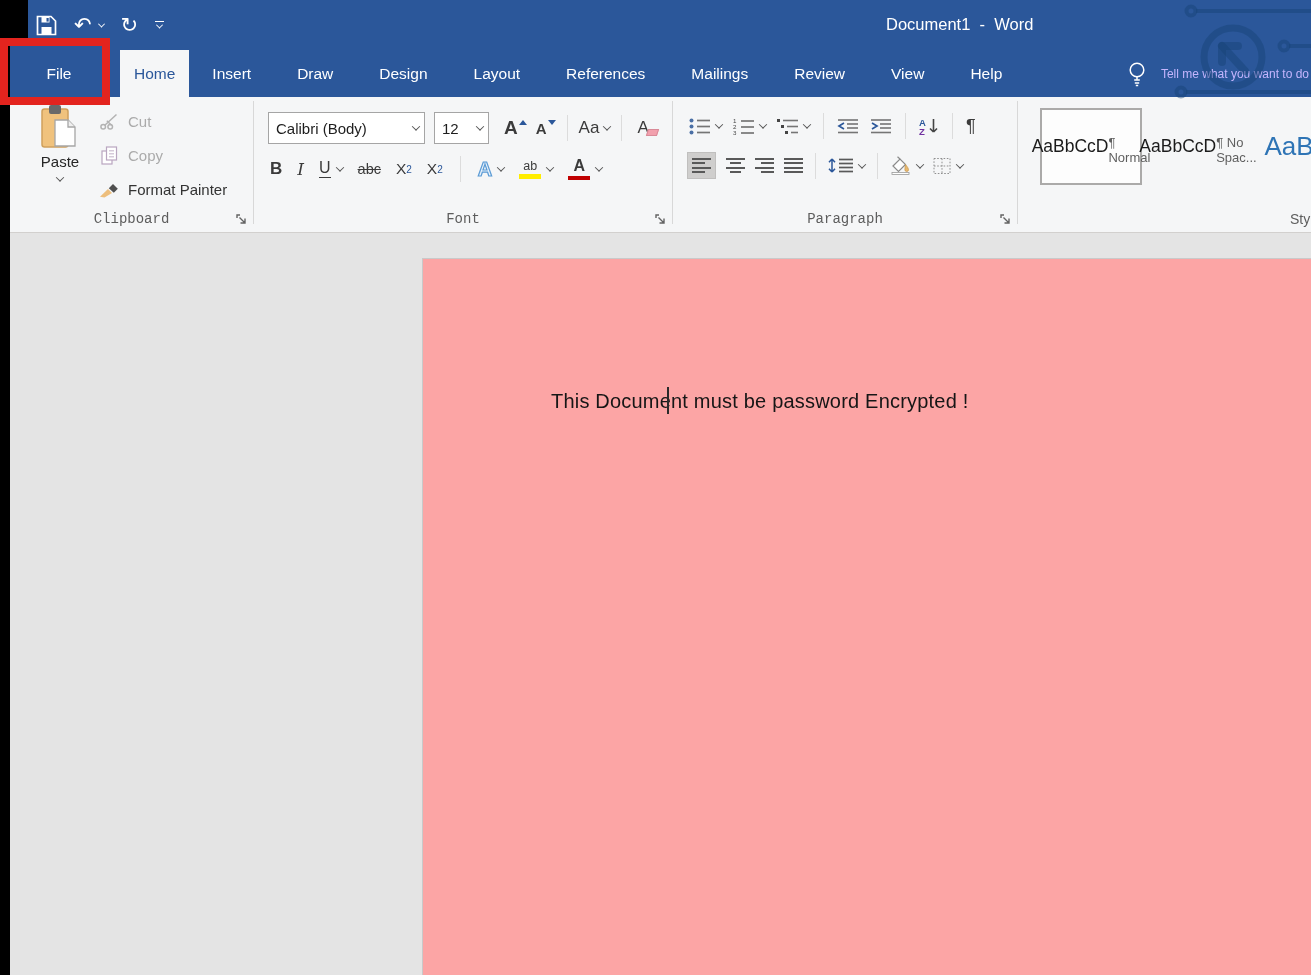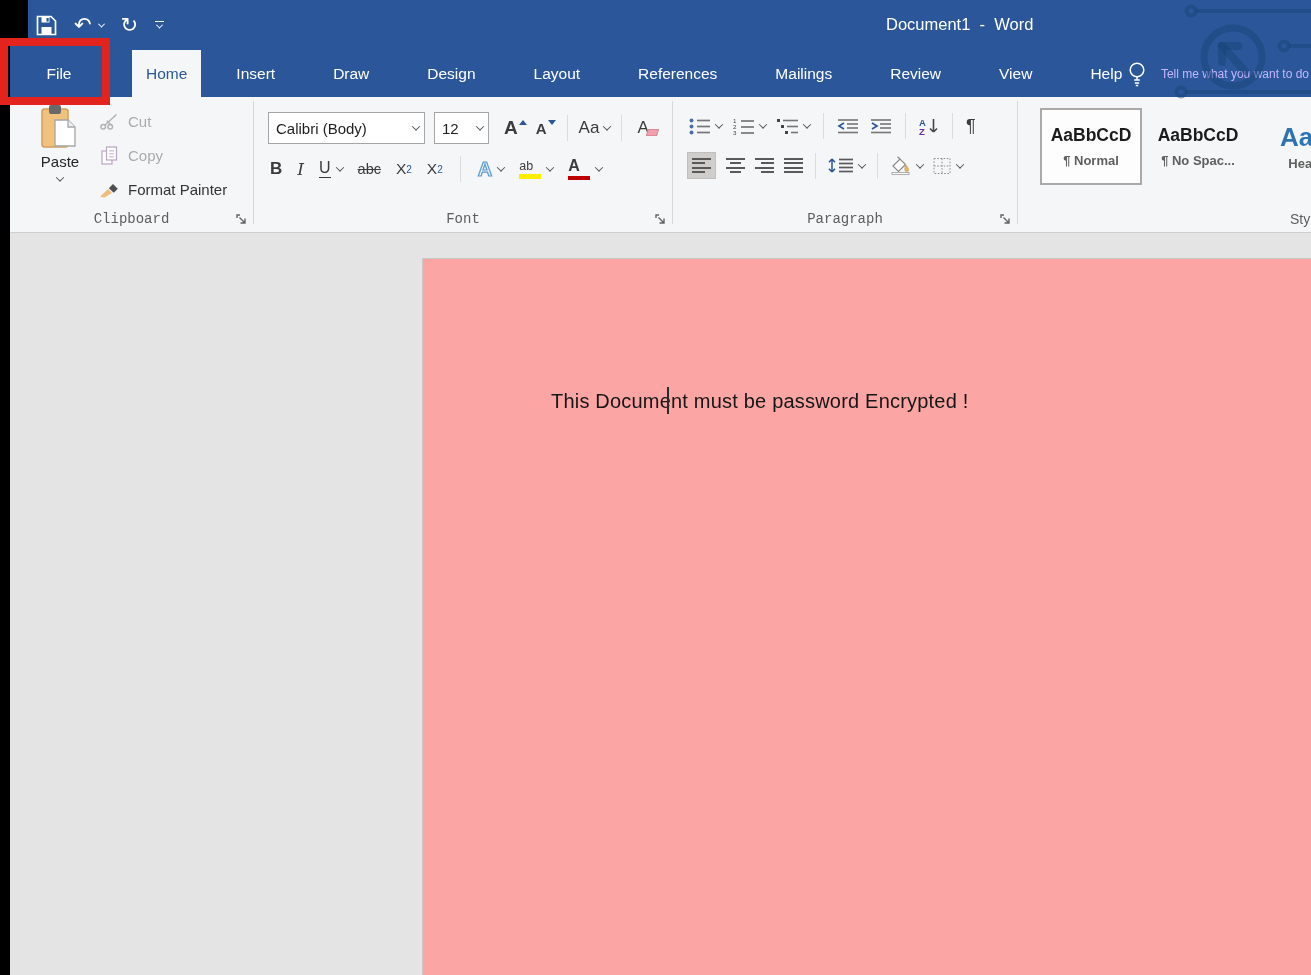--- a/index.html
+++ b/index.html
@@ -15,21 +15,21 @@
   .titlebar { position:absolute; left:0; top:0; width:100%; height:50px; background:#2b579a; z-index:2; }
   .qat { position:absolute; left:36px; top:0; height:50px; display:flex; align-items:center; gap:17px; z-index:6; }
   .qat .glyph { color:#fff; font-family:"DejaVu Sans", sans-serif; font-size:21px; line-height:1; }
   .qat .mini-chv { margin-left:-10px; }
   .win-title { position:absolute; left:886px; top:15px; color:#fff; font-size:16.5px; white-space:pre; z-index:6; }
 
   
   .watermark { position:absolute; left:1161px; top:0; z-index:3; pointer-events:none; }
 
   
-  .tabrow { position:absolute; left:0; top:50px; width:100%; height:47px; background:#2b579a; display:flex; z-index:2;gap:12px; }
+  .tabrow { position:absolute; left:0; top:50px; width:100%; height:47px; background:#2b579a; display:flex; z-index:2; }
   .tab { color:#fff; font-size:15.5px; line-height:47px; padding:0 23px; cursor:default; }
   .tab.file { width:98px; padding:0; text-align:center; margin-left:10px; }
   .tab.home { background:#f5f6f7; color:#2b579a; margin-left:12px; padding:0 14px; }
   .tellme { position:absolute; right:2px; top:0; height:47px; display:flex; align-items:center; gap:13px; z-index:6; }
   .tellme .txt { color:#c4b5fd; font-size:12px; white-space:nowrap; }
 
   
   .annotation { position:absolute; left:0; top:38px; width:110px; height:67px; border:8px solid #e3241e; z-index:100; pointer-events:none; }
 
   
@@ -68,37 +68,37 @@
   .case-aa { font-size:17px; }
   .clear-a { position:relative; font-size:17px; }
   .eraser { position:absolute; right:-9px; bottom:2px; width:11px; height:7px; background:#f2a0ad; transform:skewX(-18deg); border:1px solid #d98a98; }
   .font-row2 { display:flex; align-items:center; margin:12px 0 0 16px; gap:15px; }
   .b-b { font-weight:bold; font-size:17px; }
   .b-i { font-style:italic; font-size:17px; font-family:"DejaVu Serif", serif; }
   .b-u { font-size:16px; border-bottom:1.6px solid #3b3b3b; line-height:1.05; }
   .b-abc { font-size:14.5px; text-decoration:line-through; }
   .b-x { font-size:15.5px; } .sub { font-size:10px; color:#2b579a; vertical-align:sub; } .sup { font-size:10px; color:#2b579a; vertical-align:super; }
   .fx-a { font-size:20px; font-weight:bold; color:#eaf2fb; -webkit-text-stroke:1.2px #5b9bd5; }
-  .stack { display:flex; flex-direction:column; gap:2px; cursor:pointer; }
+  .stack { display:flex; flex-direction:column; align-items:center; gap:2px; cursor:pointer; }
   .hl-ab { font-size:12.5px; color:#3b3b3b; line-height:1; position:relative; }
   .bar { width:22px; height:4.5px; }
   .fc-a { font-size:16px; font-weight:bold; line-height:1; color:#3b3b3b; }
 
   
   .g-para { width:344px; }
   .para-row1 { display:flex; align-items:center; margin:16px 0 0 16px; gap:11px; }
   .para-row2 { display:flex; align-items:center; margin:13px 0 0 14px; gap:10px; }
   .al { width:19px; height:15px; display:flex; flex-direction:column; justify-content:space-between; cursor:pointer; }
   .al i { display:block; height:2px; background:#595959; }
   .al.c i { margin:0 auto; } .al.r i { margin-left:auto; }
   .sel-box { background:#cfcecd; border:1px solid #c0bfbe; padding:5px 4px; }
 
   
   .g-styles { flex:1; overflow:hidden; }
-  .style-box { position:absolute; top:11px; width:102px; height:77px; display:flex; flex-direction:column; align-items:center; justify-content:center; cursor:pointer;font-weight:bold; }
+  .style-box { position:absolute; top:11px; width:102px; height:77px; display:flex; flex-direction:row; align-items:center; justify-content:center; cursor:pointer; }
   .style-box .prev { font-size:17.5px; color:#1b1b1b; }
   .style-box .slbl { font-size:13px; color:#5f5f5f; margin-top:7px; }
   .style-box.selected { background:#fdfdfd; border:2px solid #abaaa9; }
   .style-box.heading .prev { font-size:26px; color:#2e74b5; }
   .style-box.heading .slbl { margin-top:3px; }
   .styles-label { position:absolute; bottom:5px; left:272px; font-size:14px; color:#5d5d5d; white-space:nowrap; }
 
   
   .canvas { position:absolute; left:0; top:234px; width:100%; height:741px; background:#e4e4e4; }
   .page { position:absolute; left:422px; top:24px; width:889px; height:717px; background:#fca5a5; border-top:1px solid #c9c9c9; border-left:1px solid #c9c9c9; }

